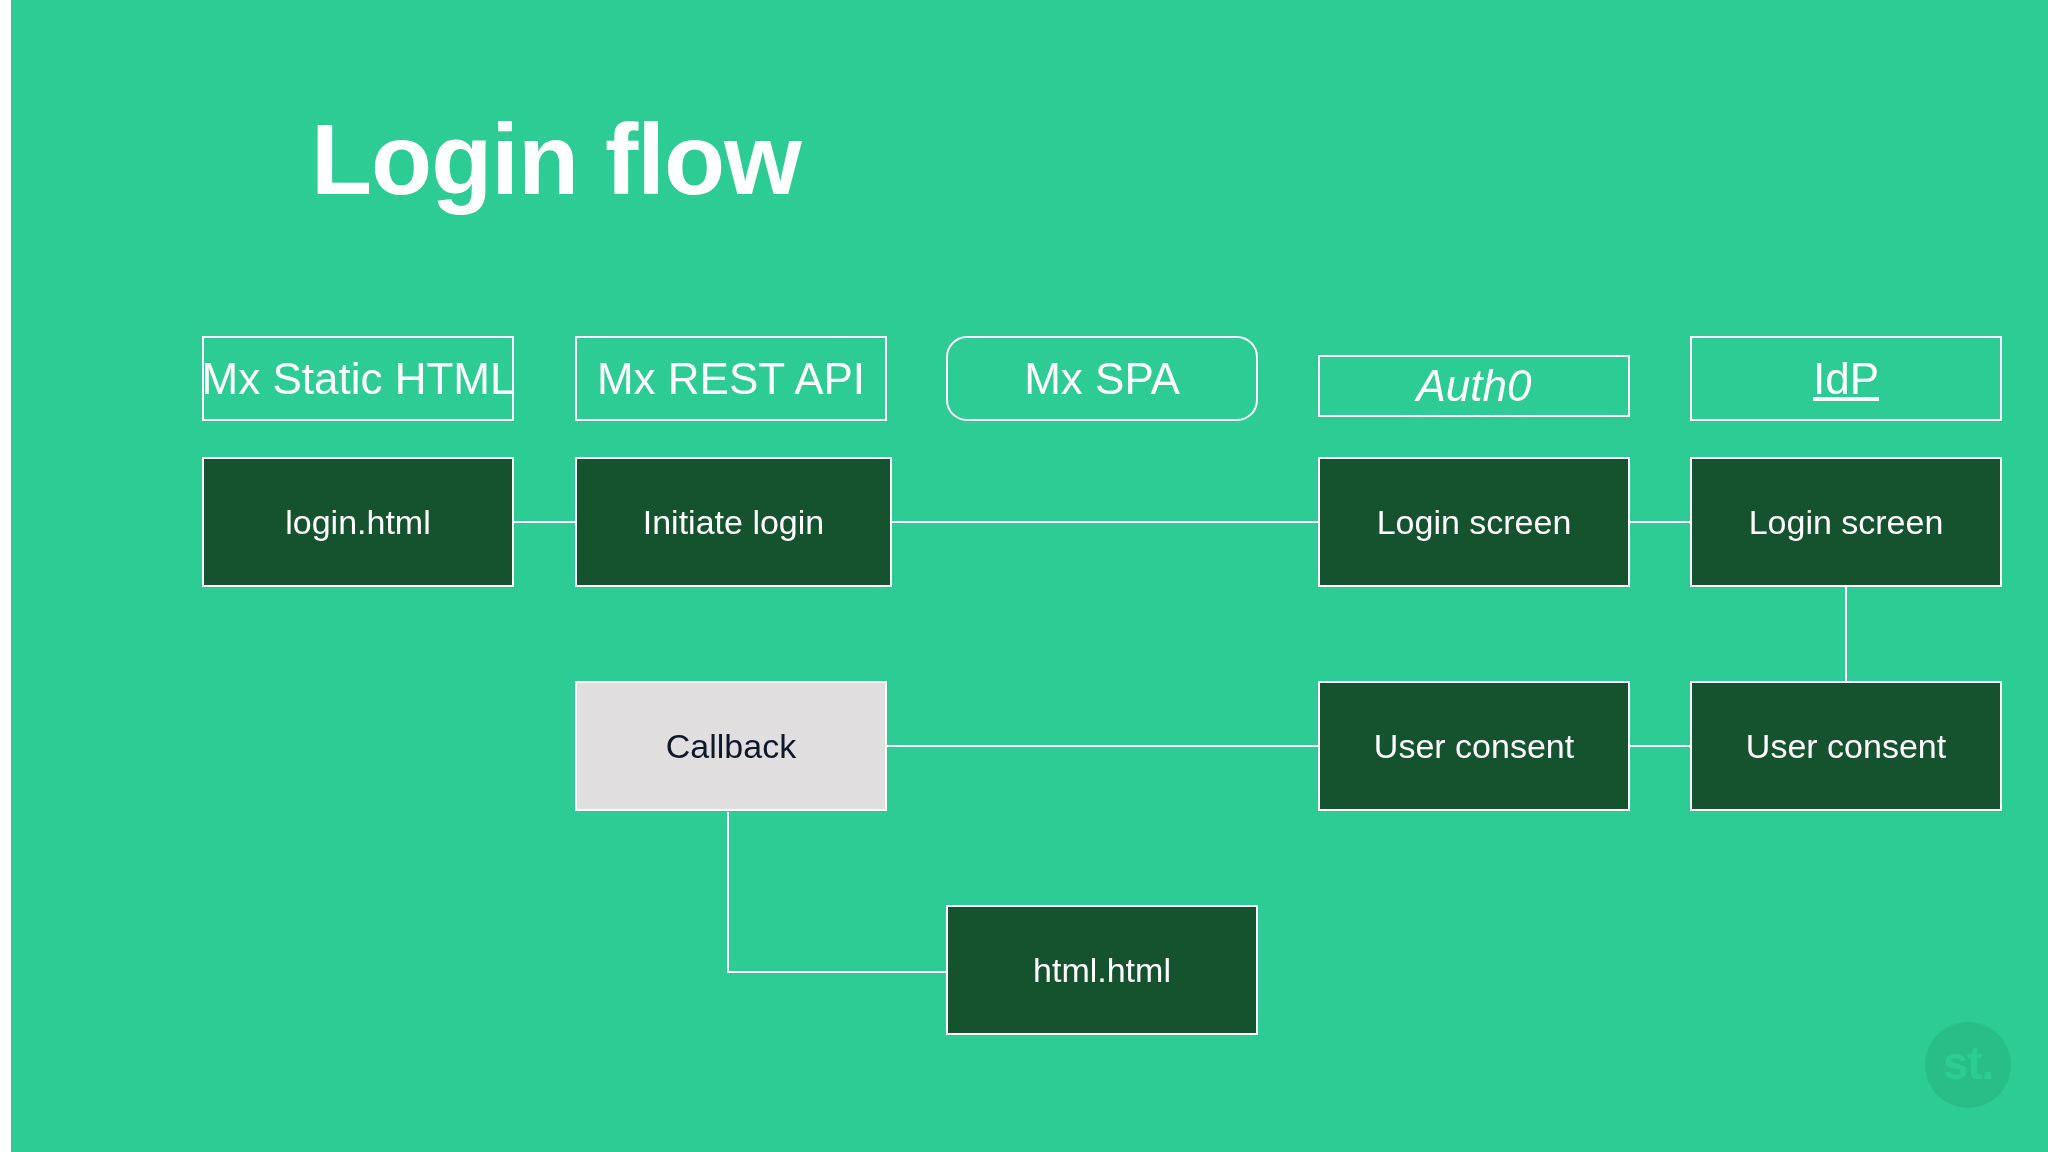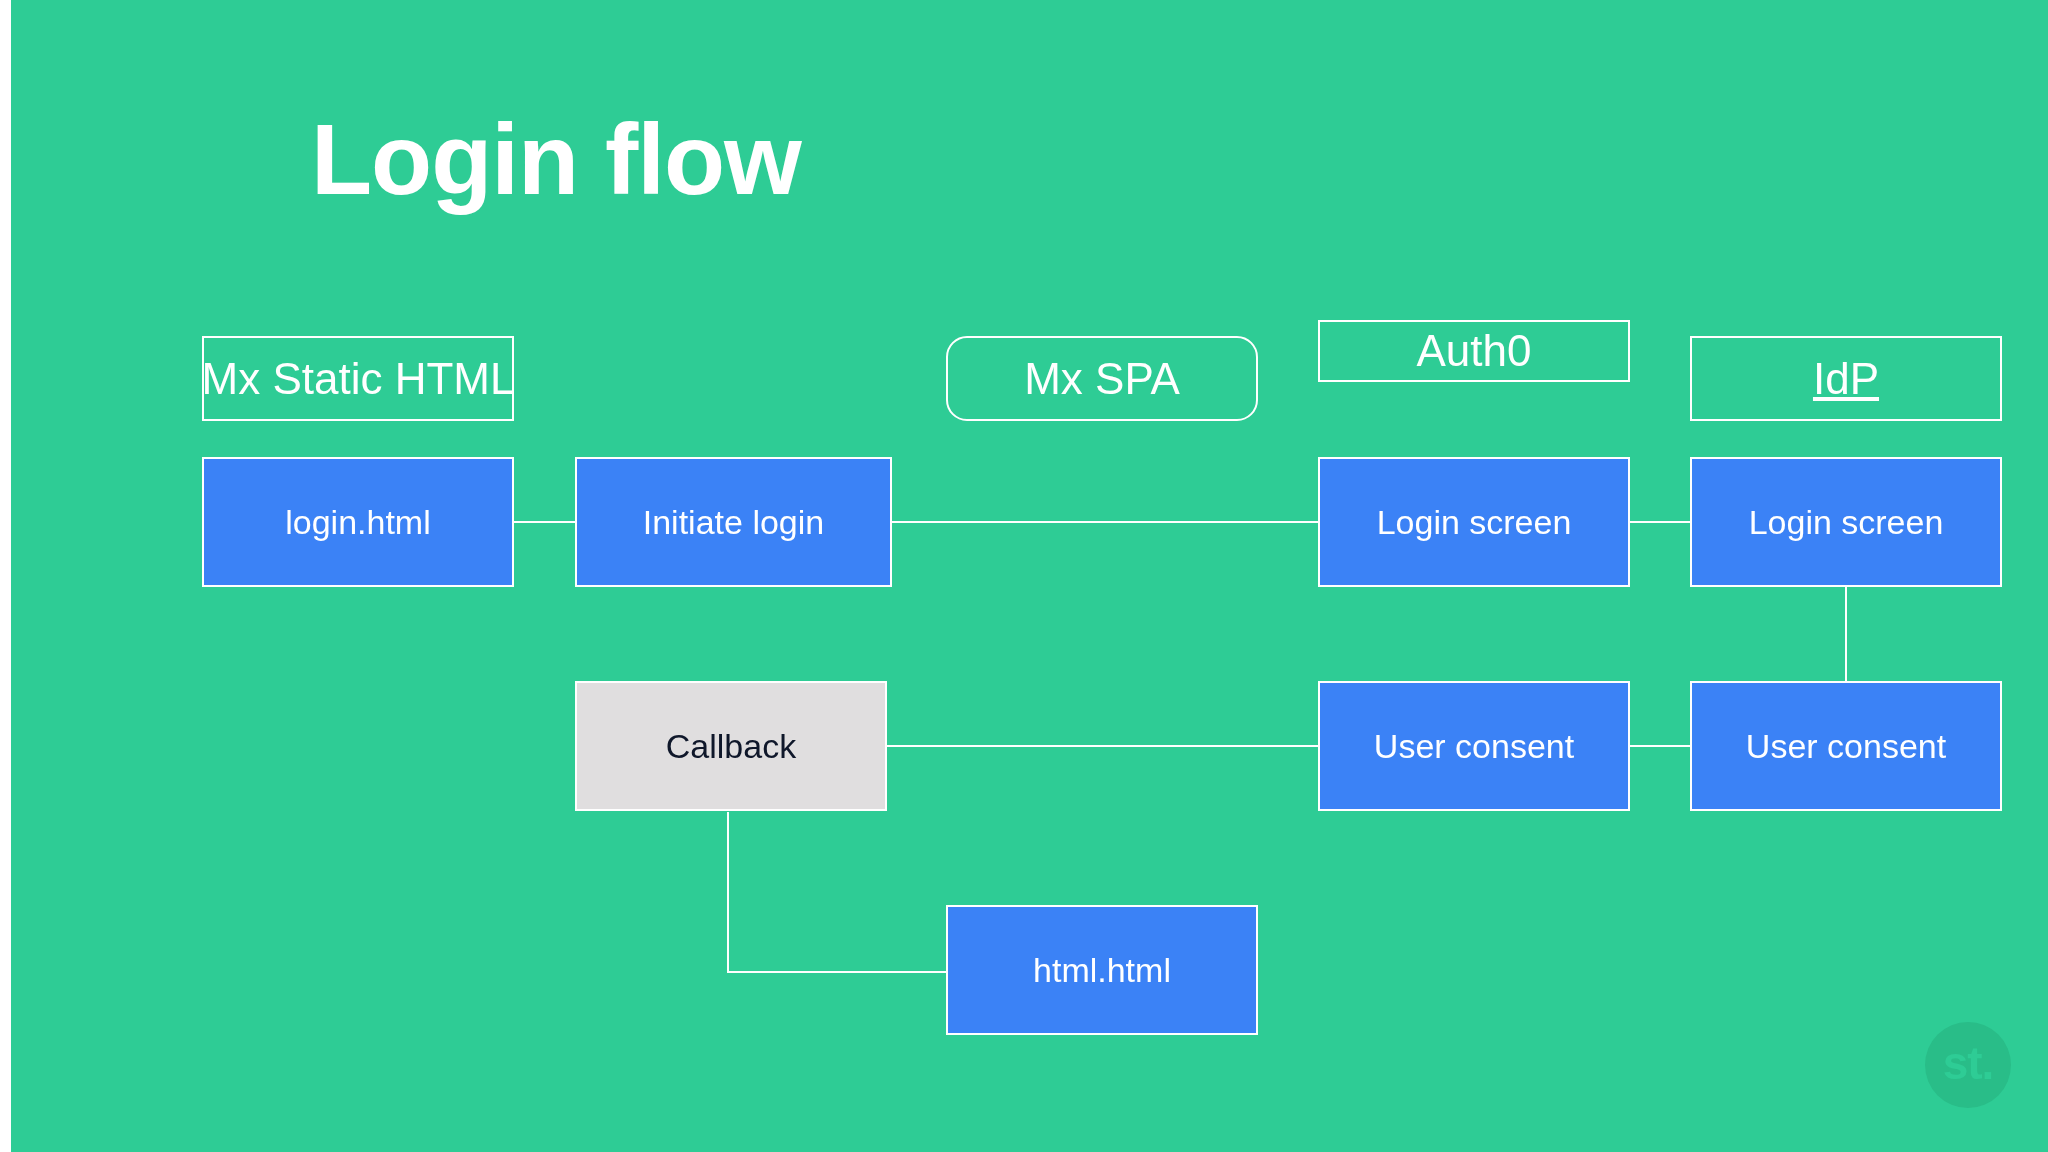--- a/index.html
+++ b/index.html
@@ -57,21 +57,21 @@
     box-sizing: border-box;
     border: 2px solid #ffffff;
     display: flex;
     align-items: center;
     justify-content: center;
     font-size: 34px;
     font-weight: normal;
     white-space: nowrap;
   }
   .node.dark {
-    background: #3b82f6;
+    background: #14532d;
     color: #ffffff;
   }
   .node.light {
     background: #e0dedf;
     color: #0f172a;
   }
 
   
   .conn {
     position: absolute;
@@ -104,24 +104,25 @@
 </style>
 </head>
 <body>
 
 <div id="slide">
 
   <div id="slide-title">Login flow</div>
 
   <div class="lane-header" style="left:191px; top:336px; width:312px; height:85px;">Mx Static HTML</div>
 
+  <div class="lane-header" style="left:564px; top:336px; width:312px; height:85px;">Mx REST API</div>
 
   <div class="lane-header" style="left:935px; top:336px; width:312px; height:85px;border-radius:21px;">Mx SPA</div>
 
-  <div class="lane-header" style="left:1307px; top:320px; width:312px; height:62px;">Auth0</div>
+  <div class="lane-header" style="left:1307px; top:355px; width:312px; height:62px;font-style:italic;">Auth0</div>
 
   <div class="lane-header" style="left:1679px; top:336px; width:312px; height:85px;text-decoration:underline;">IdP</div>
 
   <div class="conn conn-h" style="left:503px; top:521px; width:61px;"></div>
 
   <div class="conn conn-h" style="left:876px; top:521px; width:431px;"></div>
 
   <div class="conn conn-h" style="left:1619px; top:521px; width:60px;"></div>
 
   <div class="conn conn-v" style="left:1834px; top:587px; height:94px;"></div>

